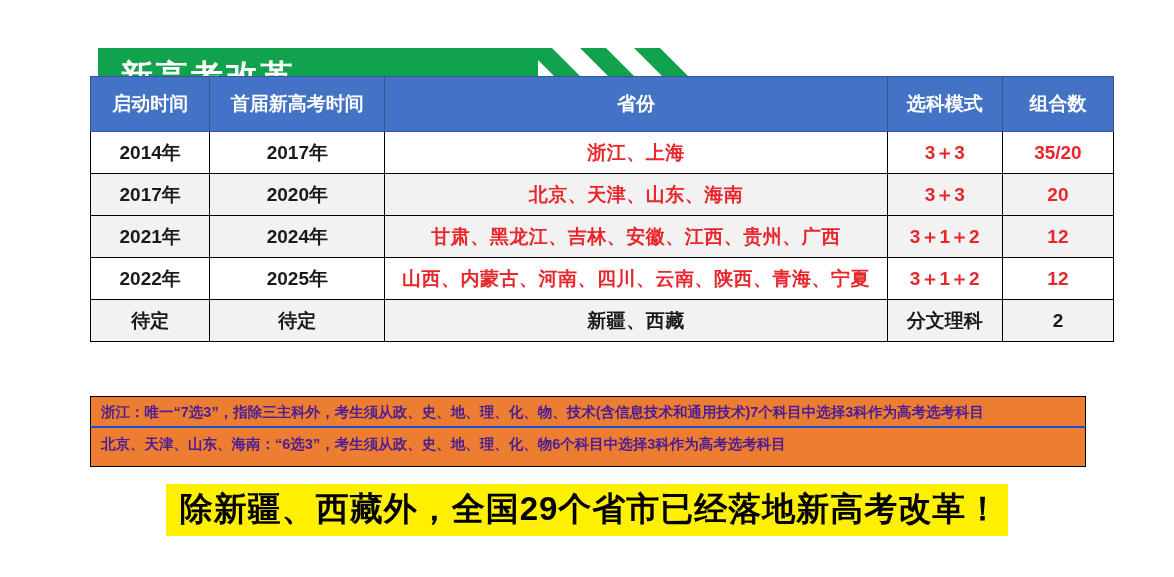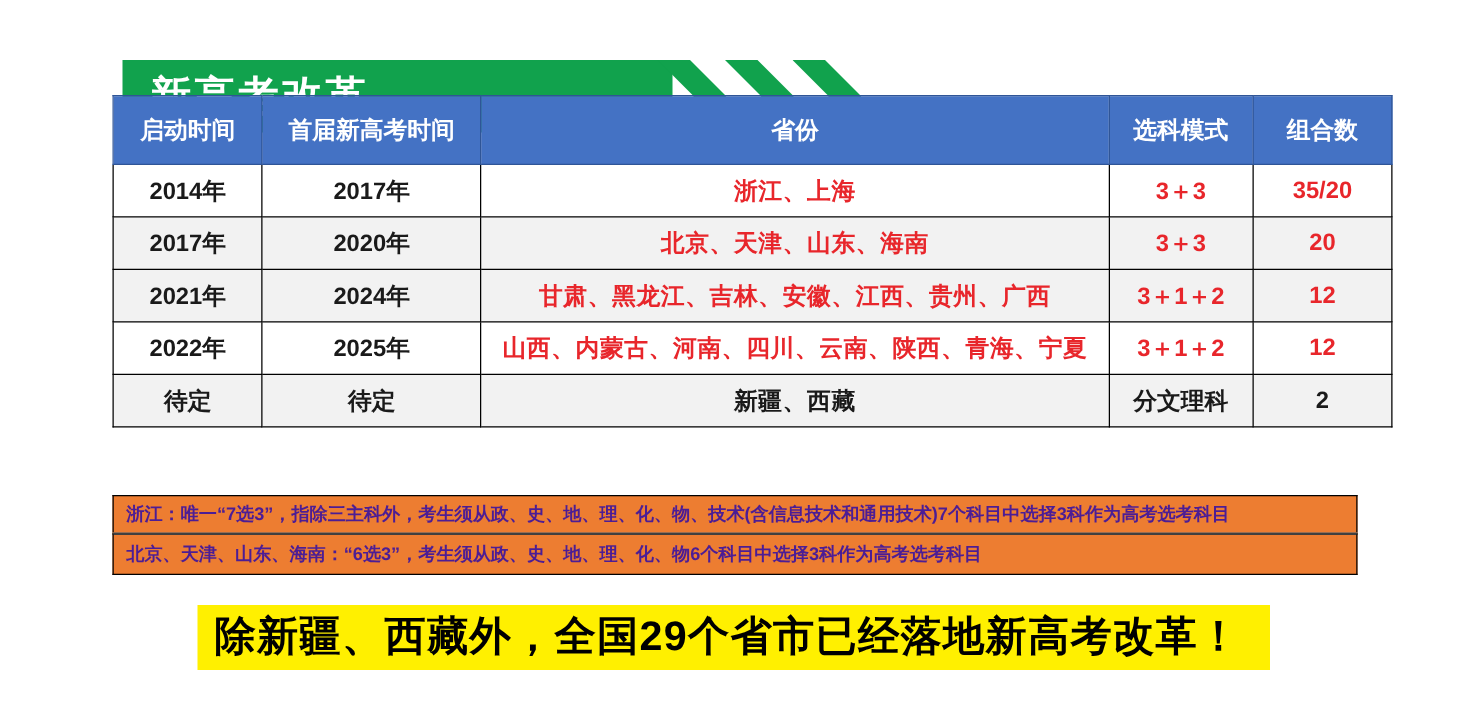--- a/index.html
+++ b/index.html
@@ -115,38 +115,38 @@
     height: 30px;
     line-height: 30px;
     padding-left: 10px;
     box-sizing: border-box;
     border-left: 1px solid #000;
     border-right: 1px solid #000;
     white-space: nowrap;
     overflow: hidden;
   }
   .note-1 { border-top: 1px solid #000; }
-  .note-2 { border-top: 2px solid #404040; border-bottom: 1px solid #000; height: 34px; line-height: 32px; }
+  .note-2 { border-top: 2px solid #1d4ed8; border-bottom: 1px solid #000; height: 41px; line-height: 32px; }
 
   
   .footer-wrap {
     position: absolute;
     left: 0;
     top: 484px;
     width: 1174px;
     display: flex;
     justify-content: center;
   }
   .footer-banner {
     background: #FFF000;
     color: #000000;
     font-size: 33px;
     font-weight: bold;
     letter-spacing: 1px;
-    padding: 6px 24px 8px 14px;
+    padding: 6px 8px 8px 14px;
     white-space: nowrap;
     line-height: 38px;
   }
 </style>
 </head>
 <body>
 
 <div class="banner-wrap">
   <div class="banner-body"></div>
   <div class="banner-title">新高考改革</div>

